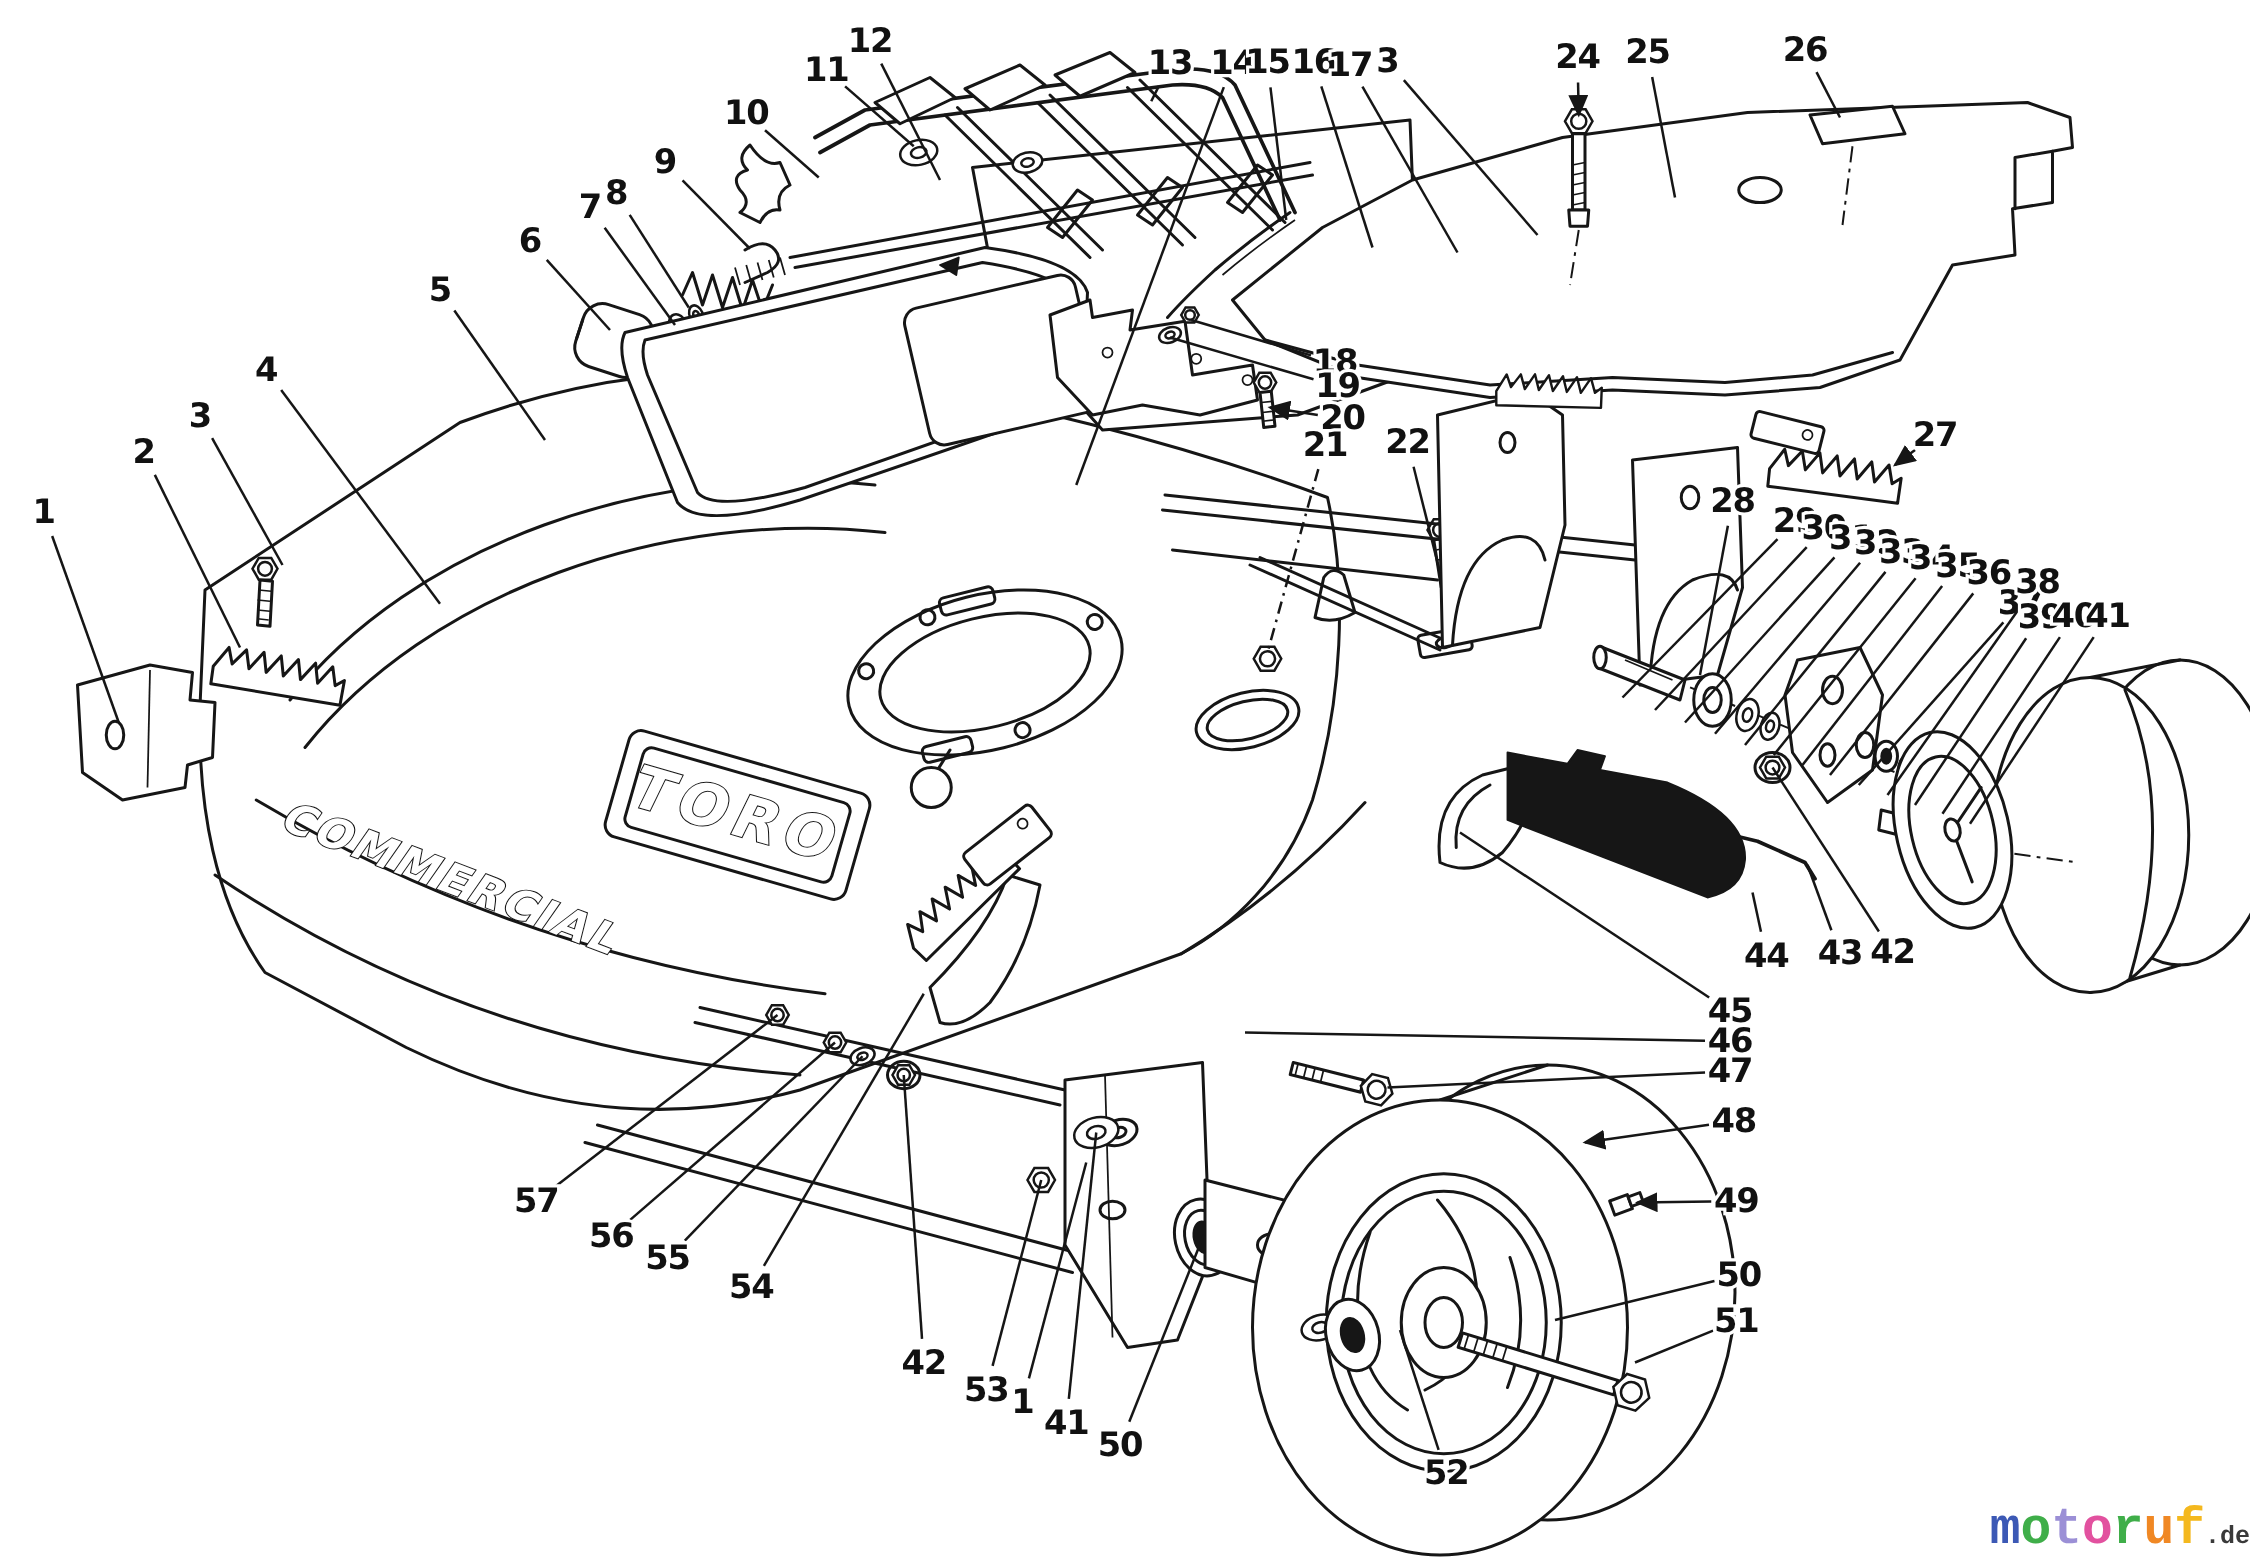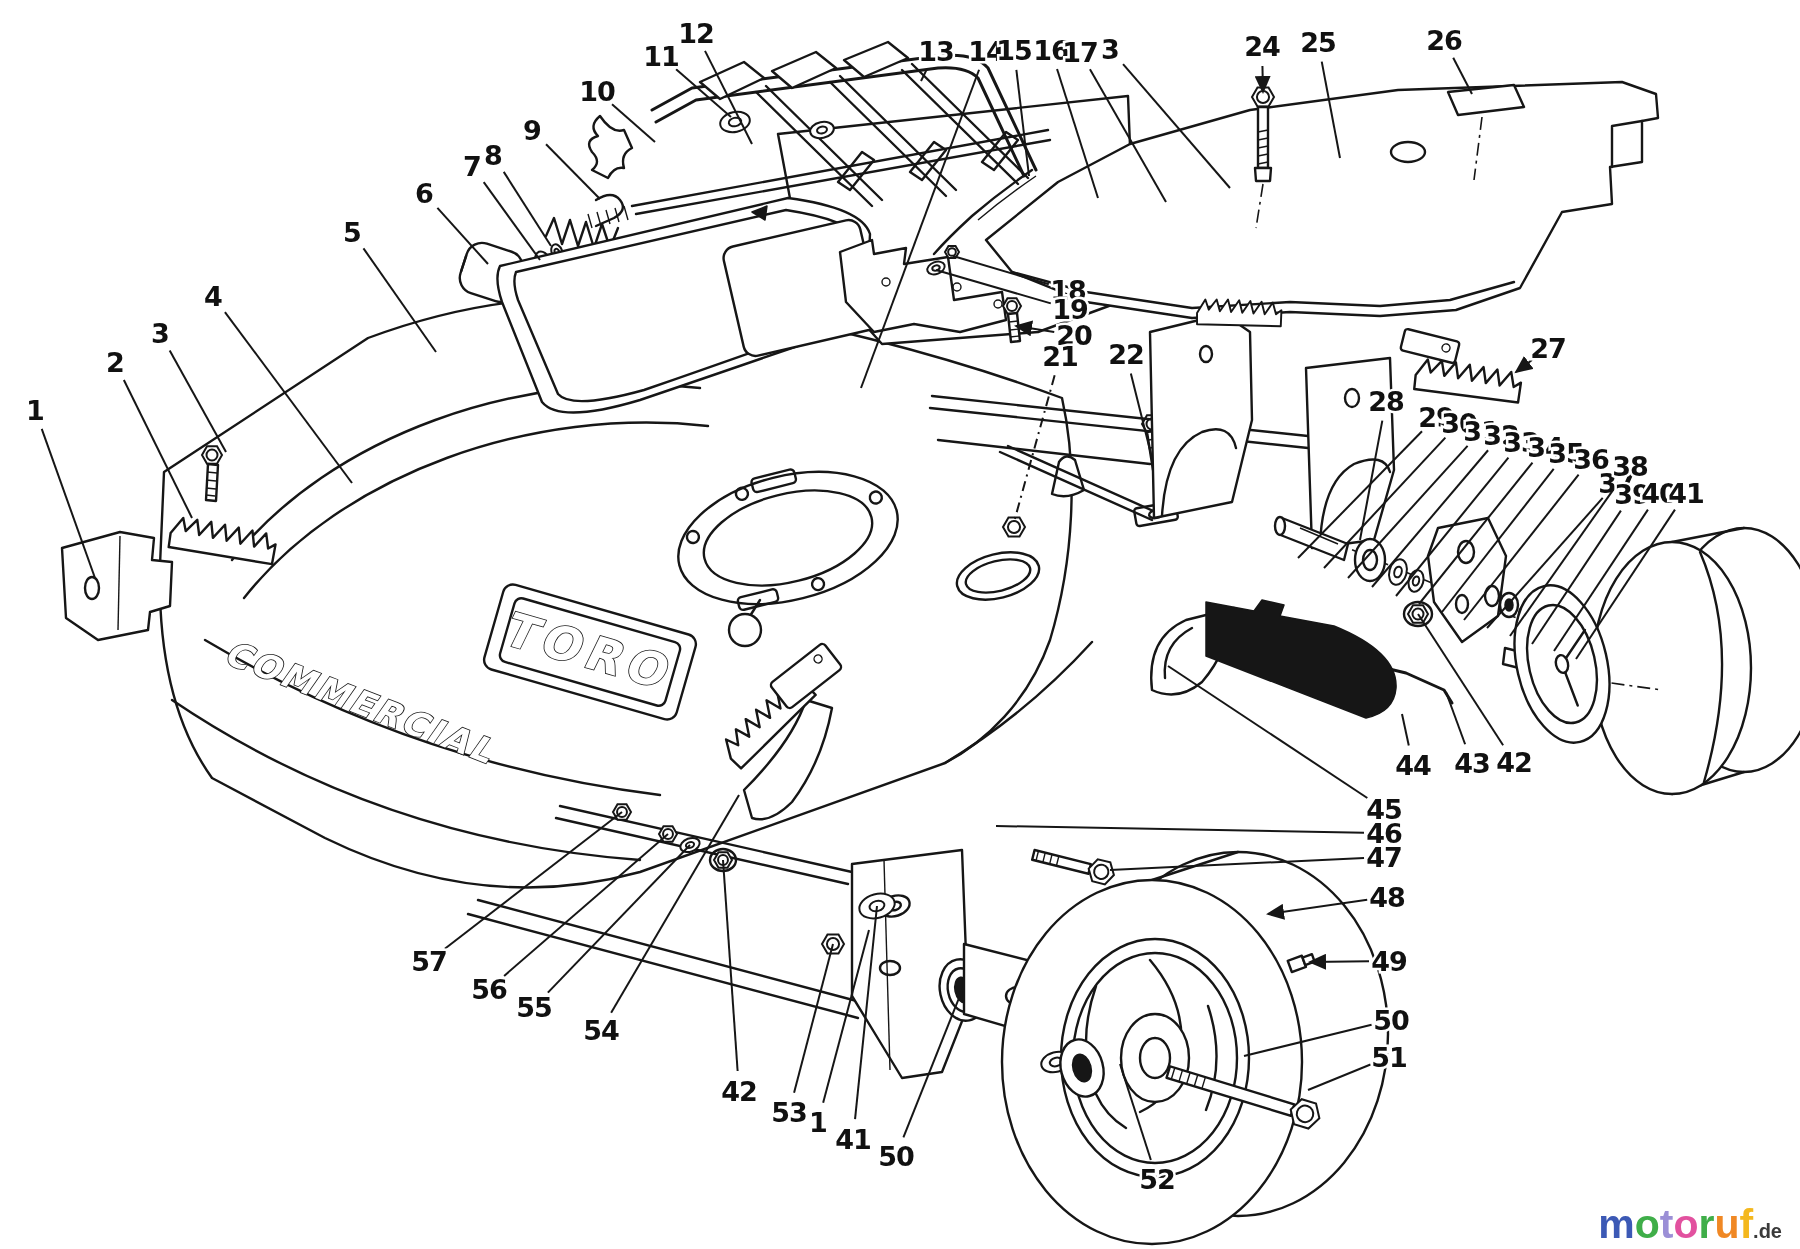--- a/index.html
+++ b/index.html
@@ -16,21 +16,21 @@
   #sym-hex *,#sym-washer *{fill:#ffffff;stroke:#161616;stroke-width:2;vector-effect:non-scaling-stroke;}
   .leader{fill:none;stroke:#161616;stroke-width:2;}
   .leader.dashed{stroke-dasharray:10 5 2 5;}
   .pnum{font-family:"DejaVu Sans",sans-serif;font-weight:800;font-size:27px;fill:#111;
         text-anchor:middle;dominant-baseline:central;letter-spacing:-1px;
         paint-order:stroke;stroke:#ffffff;stroke-width:5px;}
   .emboss{font-family:"DejaVu Sans",sans-serif;font-weight:800;fill:#ffffff;stroke:#161616;
           stroke-width:1.6;paint-order:stroke;text-anchor:middle;}
   .toro-txt{font-size:47px;letter-spacing:6px;}
   .comm-txt{font-size:34px;letter-spacing:3px;text-anchor:start;}
-  .watermark{position:absolute;right:18px;bottom:4px;font-family:Liberation Sans, sans-serif;
+  .watermark{position:absolute;right:0;bottom:4px;font-family:Liberation Mono, monospace;
              font-weight:bold;font-size:41px;line-height:1;cursor:pointer;user-select:none;}
   .watermark .wm-suffix{font-size:20px;color:#3a3a3a;font-weight:bold;}
 </style>
 </head>
 <body>
 
 <div class="stage">
 <svg id="diagram" width="1800" height="1249" viewBox="0 0 1800 1249">
   <defs>
     <marker id="arrowhead" markerWidth="10" markerHeight="8" refX="8" refY="4" orient="auto">

